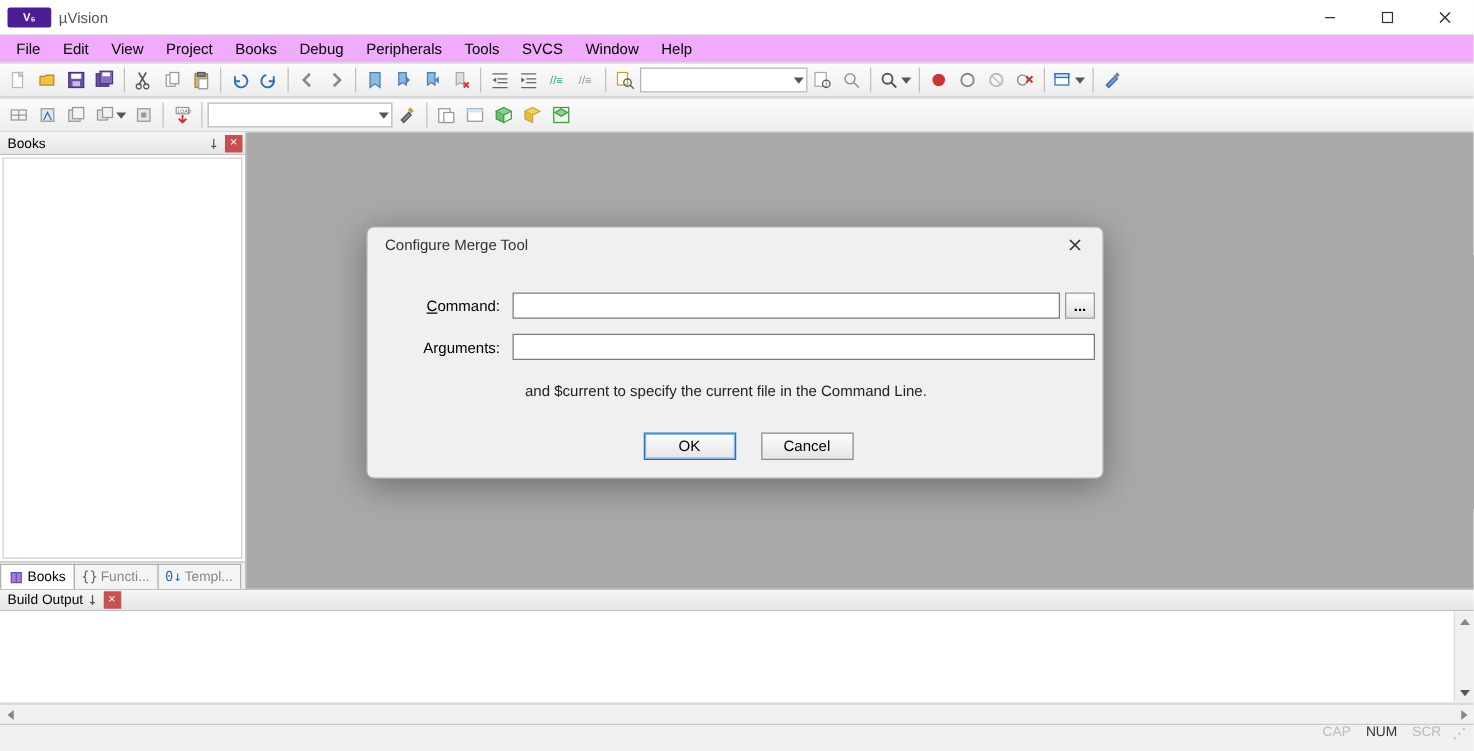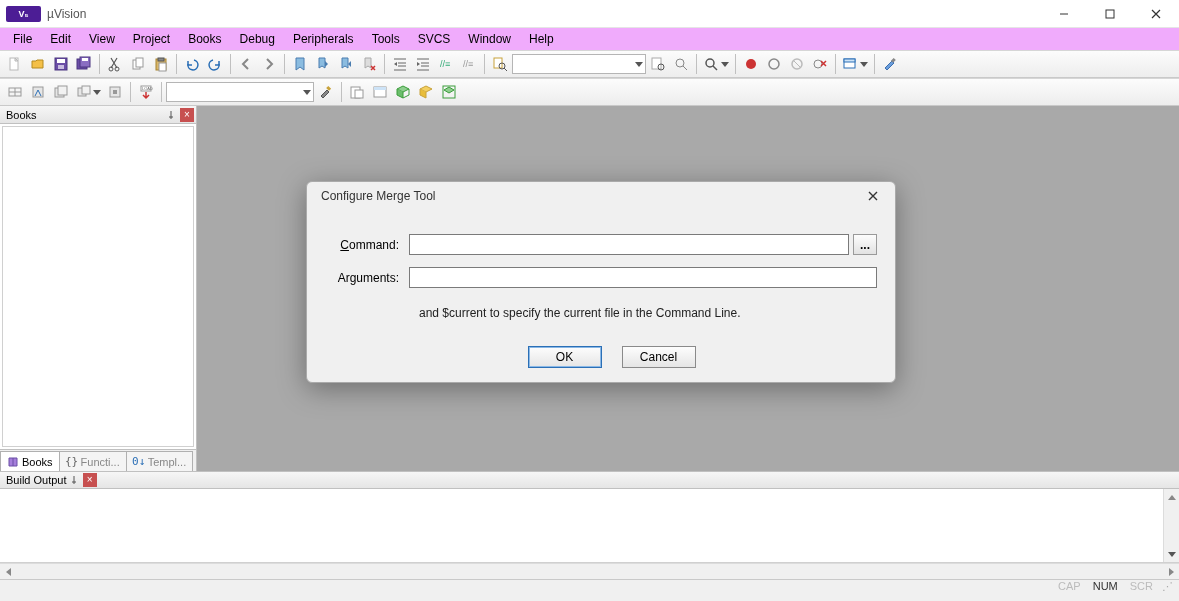--- a/index.html
+++ b/index.html
@@ -29,25 +29,25 @@
   .closebox { width:14px; height:14px; background:#c75050; color:#fff; display:flex; align-items:center; justify-content:center; margin-left:2px; font-size:10px; line-height:1;}
   .books-body { flex:1; background:#fff; border:1px solid #d0d0d0; margin:2px;}
   .books-tabs { height:22px; border-top:1px solid #c0c0c0; display:flex; align-items:flex-end; background:#f0f0f0;}
   .btab { height:20px; border:1px solid #b0b0b0; border-bottom:none; background:#fdfdfd; padding:1px 6px; font-size:11px; display:flex; align-items:center; gap:3px; margin-right:-1px;}
   .btab.active { background:#fff; }
   .btab:not(.active){ color:#888; background:#f4f4f4;}
   .btab .ticon { width:12px; height:12px; display:inline-flex; align-items:center; justify-content:center;}
 
   .workarea { flex:1; background:#a9a9a9; position:relative; }
 
-  .dialog { position:absolute; left:109px; top:75px; width:590px; background:#f0f0f0; border:1px solid #aaa; border-radius:6px; box-shadow:0 6px 28px rgba(0,0,0,.35);}
+  .dialog { position:absolute; left:96px; top:75px; width:590px; background:#f0f0f0; border:1px solid #aaa; border-radius:6px; box-shadow:0 6px 28px rgba(0,0,0,.35);}
   .dlg-title { height:28px; display:flex; align-items:center; padding:0 8px 0 14px; color:#333; font-size:12px;}
   .dlg-title .spacer{flex:1;}
   .dlg-close { width:28px; height:22px; display:flex; align-items:center; justify-content:center; border-radius:3px;}
-  .dlg-body { padding:24px 18px 6px 18px;}
+  .dlg-body { padding:24px 6px 6px 18px;margin-left:14px;}
   .frow { display:flex; align-items:center; margin-bottom:12px;}
   .flabel { width:84px; text-align:right; padding-right:10px;}
   .flabel u { text-decoration:underline;}
   .finput { flex:1; height:21px; border:1px solid #7a7a7a; background:#fff; padding:1px 3px; font:inherit;}
   .fbtn-browse { width:24px; height:21px; border:1px solid #9a9a9a; background:linear-gradient(#fdfdfd,#e2e2e2); margin-left:4px; display:flex; align-items:center; justify-content:center; font-weight:bold;}
   .fhint { margin-left:94px; line-height:1.5; color:#222; padding-top:4px;}
   .dlg-buttons { display:flex; justify-content:center; gap:20px; padding:18px 0 14px 0;margin-left:21px;}
   .dbtn { width:74px; height:22px; border:1px solid #8a8a8a; background:linear-gradient(#fdfdfd,#e5e5e5); display:flex; align-items:center; justify-content:center;}
   .dbtn.default { border:1px solid #2b6fb6; box-shadow:0 0 0 1px #8ab8e6 inset;}
 

